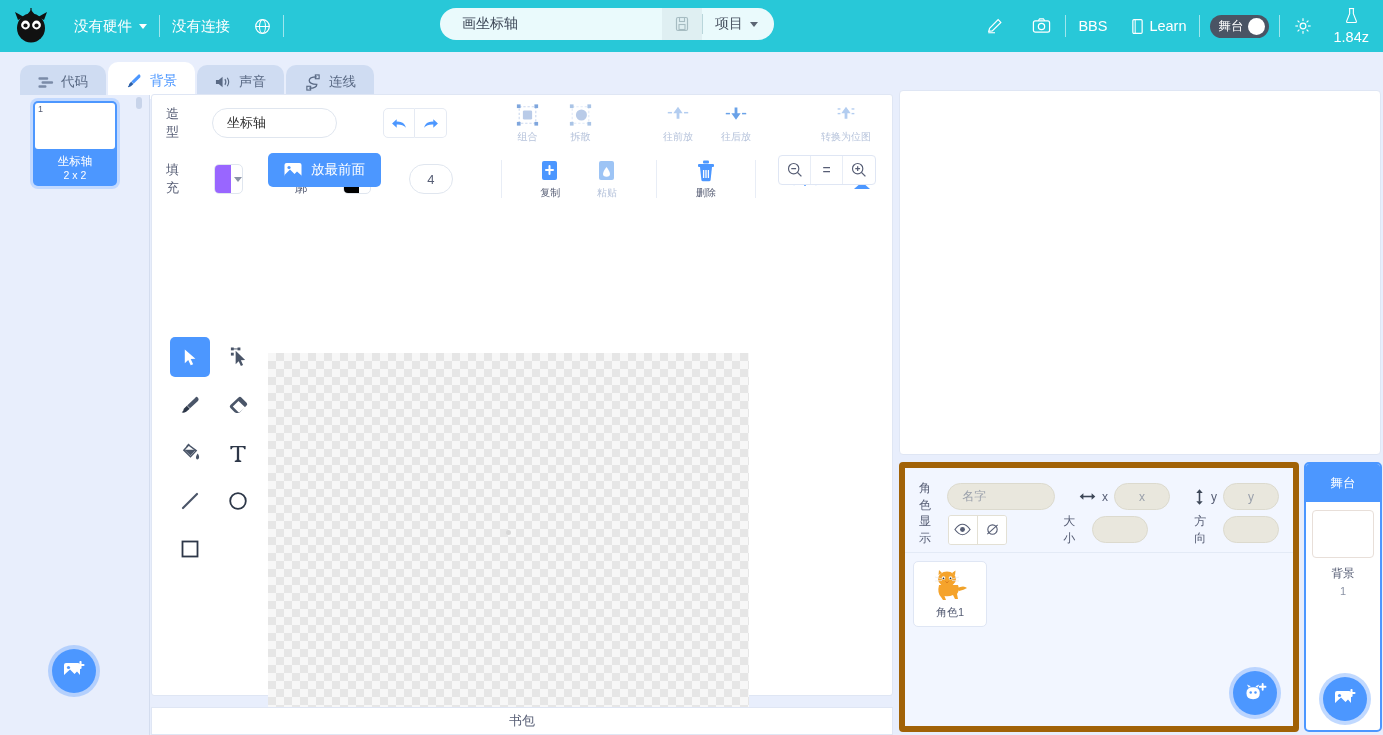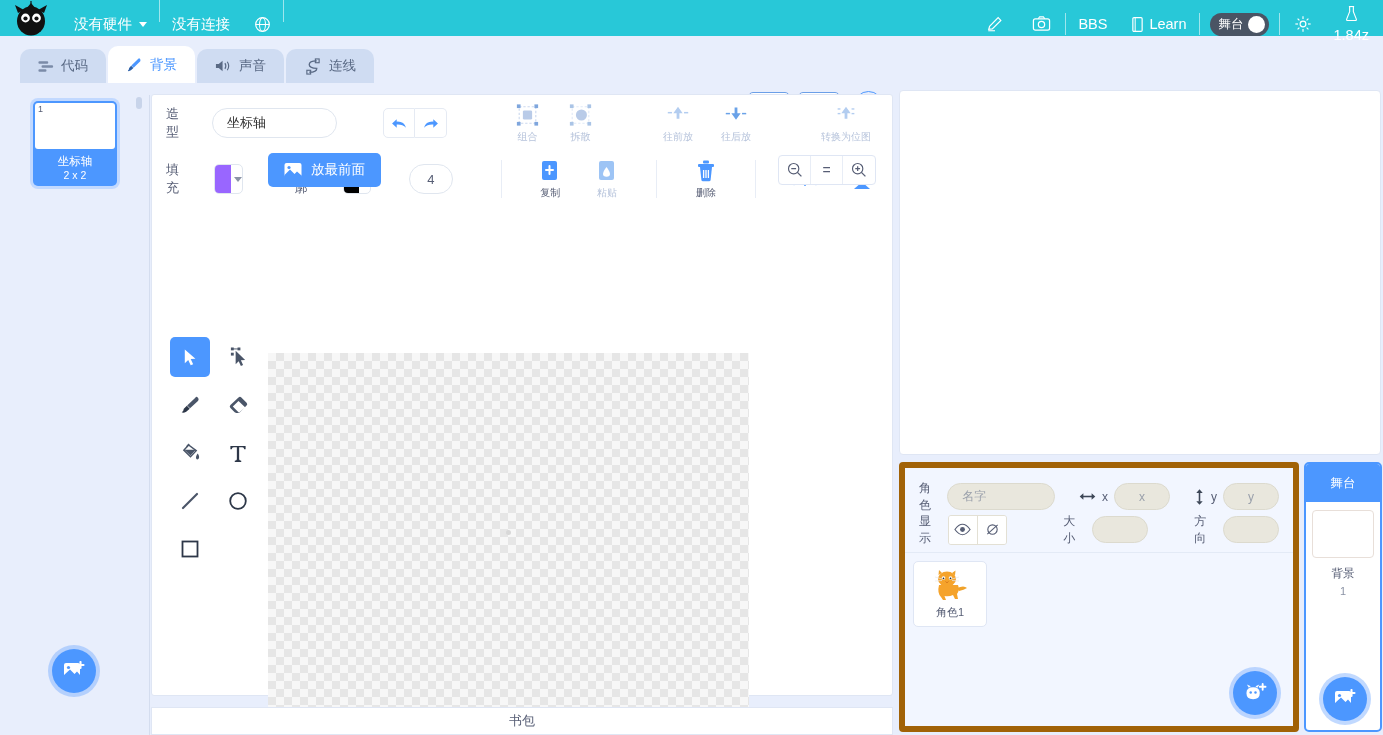--- a/index.html
+++ b/index.html
@@ -6,23 +6,23 @@
   html, body {
     width: 1383px; height: 735px;
     font-family: "Liberation Sans", "DejaVu Sans", sans-serif;
     background: #e8eefc;
     overflow: hidden;
   }
   body { position: relative; }
 
   
   .menubar {
-    height: 36px; width: 100%;
+    height: 52px; width: 100%;
     background: #28c8d8;
-    display: flex; align-items: flex-start;
+    display: flex; align-items: center;
     position: relative; z-index: 40;
     color: #fff;
   }
   .logo-wrap { width: 62px; display:flex; align-items:center; justify-content:center; }
   .cat-logo { width: 42px; height: 38px; position: relative; }
   .menu-item {
     display: flex; align-items: center; gap: 5px;
     font-size: 14.5px; color: #fff; padding: 0 12px;
     height: 48px; cursor: pointer; white-space: nowrap;
   }
@@ -314,20 +314,35 @@
   </div>
   <div class="menu-item">
     <svg width="17" height="17" viewBox="0 0 20 20">
       <circle cx="10" cy="10" r="8" fill="none" stroke="#fff" stroke-width="1.4"></circle>
       <ellipse cx="10" cy="10" rx="3.5" ry="8" fill="none" stroke="#fff" stroke-width="1.2"></ellipse>
       <line x1="2" y1="10" x2="18" y2="10" stroke="#fff" stroke-width="1.2"></line>
     </svg>
   </div>
   <div class="menu-sep"></div>
 
+  <div class="project-pill">
+    <input class="project-name-input" value="画坐标轴" style="">
+    <div class="proj-icon-box">
+      <svg width="14" height="16" viewBox="0 0 14 16">
+        <rect x="1.5" y="1.5" width="11" height="13" rx="1.5" fill="none" stroke="#a6bcc2" stroke-width="1.2"></rect>
+        <rect x="4.5" y="1.5" width="5" height="4" fill="none" stroke="#a6bcc2" stroke-width="1.1"></rect>
+        <rect x="4" y="8.5" width="6" height="5" fill="none" stroke="#a6bcc2" stroke-width="1.1"></rect>
+      </svg>
+    </div>
+    <div class="proj-divider"></div>
+    <div class="project-menu">
+      <span>项目</span>
+      <i class="caret-dark"></i>
+    </div>
+  </div>
 
   <div class="menu-right">
     <div class="icon-btn">
       <svg width="18" height="18" viewBox="0 0 20 20">
         <path d="M3 16 L4 12.5 L13.5 3 L16.5 6 L7 15.5 Z" fill="none" stroke="#fff" stroke-width="1.3"></path>
         <line x1="2.5" y1="17.5" x2="10" y2="17.5" stroke="#fff" stroke-width="1.2"></line>
       </svg>
     </div>
     <div class="icon-btn">
       <svg width="19" height="18" viewBox="0 0 20 18">

